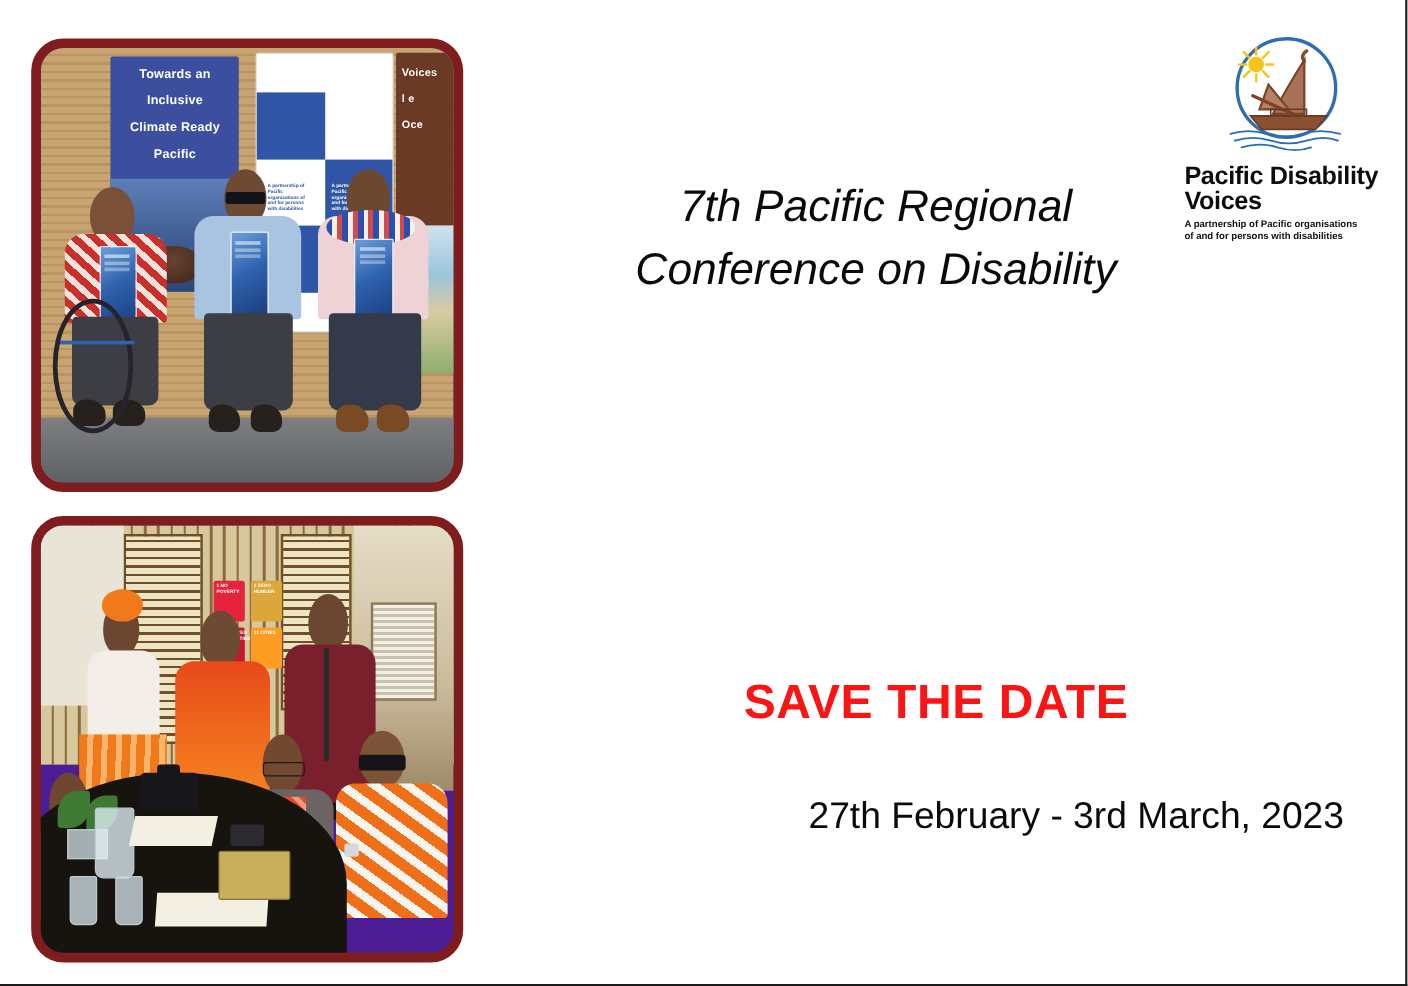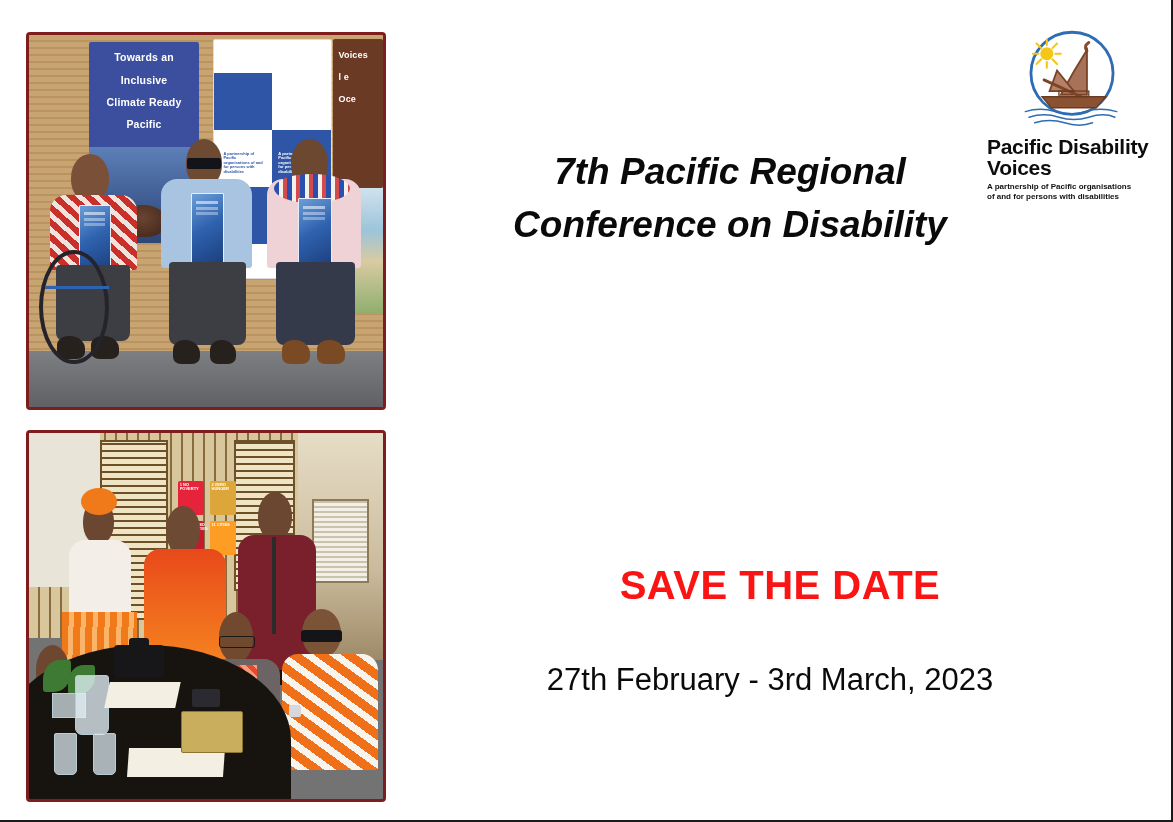--- a/index.html
+++ b/index.html
@@ -16,24 +16,24 @@
     background:#ffffff;
     box-sizing:border-box;
     border-right:2px solid #1a1a1a;
     border-bottom:2px solid #1a1a1a;
     overflow:hidden;
   }
 
   
   .photo{
     position:absolute;
-    border:3px solid #7f1d1d;
-    border-radius:4px;
+    border:8px solid #7f1d1d;
+    border-radius:27px;
     overflow:hidden;
-    background:#737373;
+    background:#4c1d95;
     box-sizing:border-box;
   }
   #photo-top{ left:26px; top:32px; width:360px; height:378px; }
   #photo-bottom{ left:26px; top:430px; width:360px; height:372px; }
   .photo-inner{position:absolute;inset:0;overflow:hidden;}
 
   
   .wall{position:absolute;left:0;top:0;right:0;height:100%;
     background:
       repeating-linear-gradient(180deg,#c8a472 0px,#c8a472 5px,#b9945f 5px,#b9945f 7px);
@@ -125,40 +125,40 @@
   }
   .logo-tag{
     font-family:"Liberation Sans", sans-serif;
     font-weight:bold;font-size:8px;color:#111;line-height:1.25;margin-top:3px;
   }
 
   .conf-title{
     position:absolute;left:30px;top:146px;width:600px;
     text-align:center;
     font-family:"Liberation Sans", sans-serif;
-    font-style:italic;font-weight:bold;
+    font-style:italic;font-weight:normal;
     font-size:37px;color:#0a0a0a;line-height:1.42;
   }
   .theme{
     position:absolute;left:20px;top:295px;width:720px;
     text-align:center;
     font-family:"Liberation Serif", serif;
     font-style:italic;font-weight:bold;
     font-size:38px;color:#060606;line-height:1.56;
   }
   .savedate{
     position:absolute;left:20px;top:563px;width:720px;
     text-align:center;
     font-family:"Liberation Sans", sans-serif;
     font-weight:bold;font-size:40px;color:#fa1414;
     letter-spacing:.5px;
   }
   .when{
     position:absolute;left:20px;top:662px;width:700px;
-    text-align:center;
+    text-align:right;
     font-family:"Liberation Sans", sans-serif;
     font-size:31px;color:#0a0a0a;
   }
   .where{
     position:absolute;left:10px;top:734px;width:700px;
     text-align:center;
     font-family:"Liberation Sans", sans-serif;
     font-size:31px;color:#0a0a0a;
   }
   .ln{display:block;}

